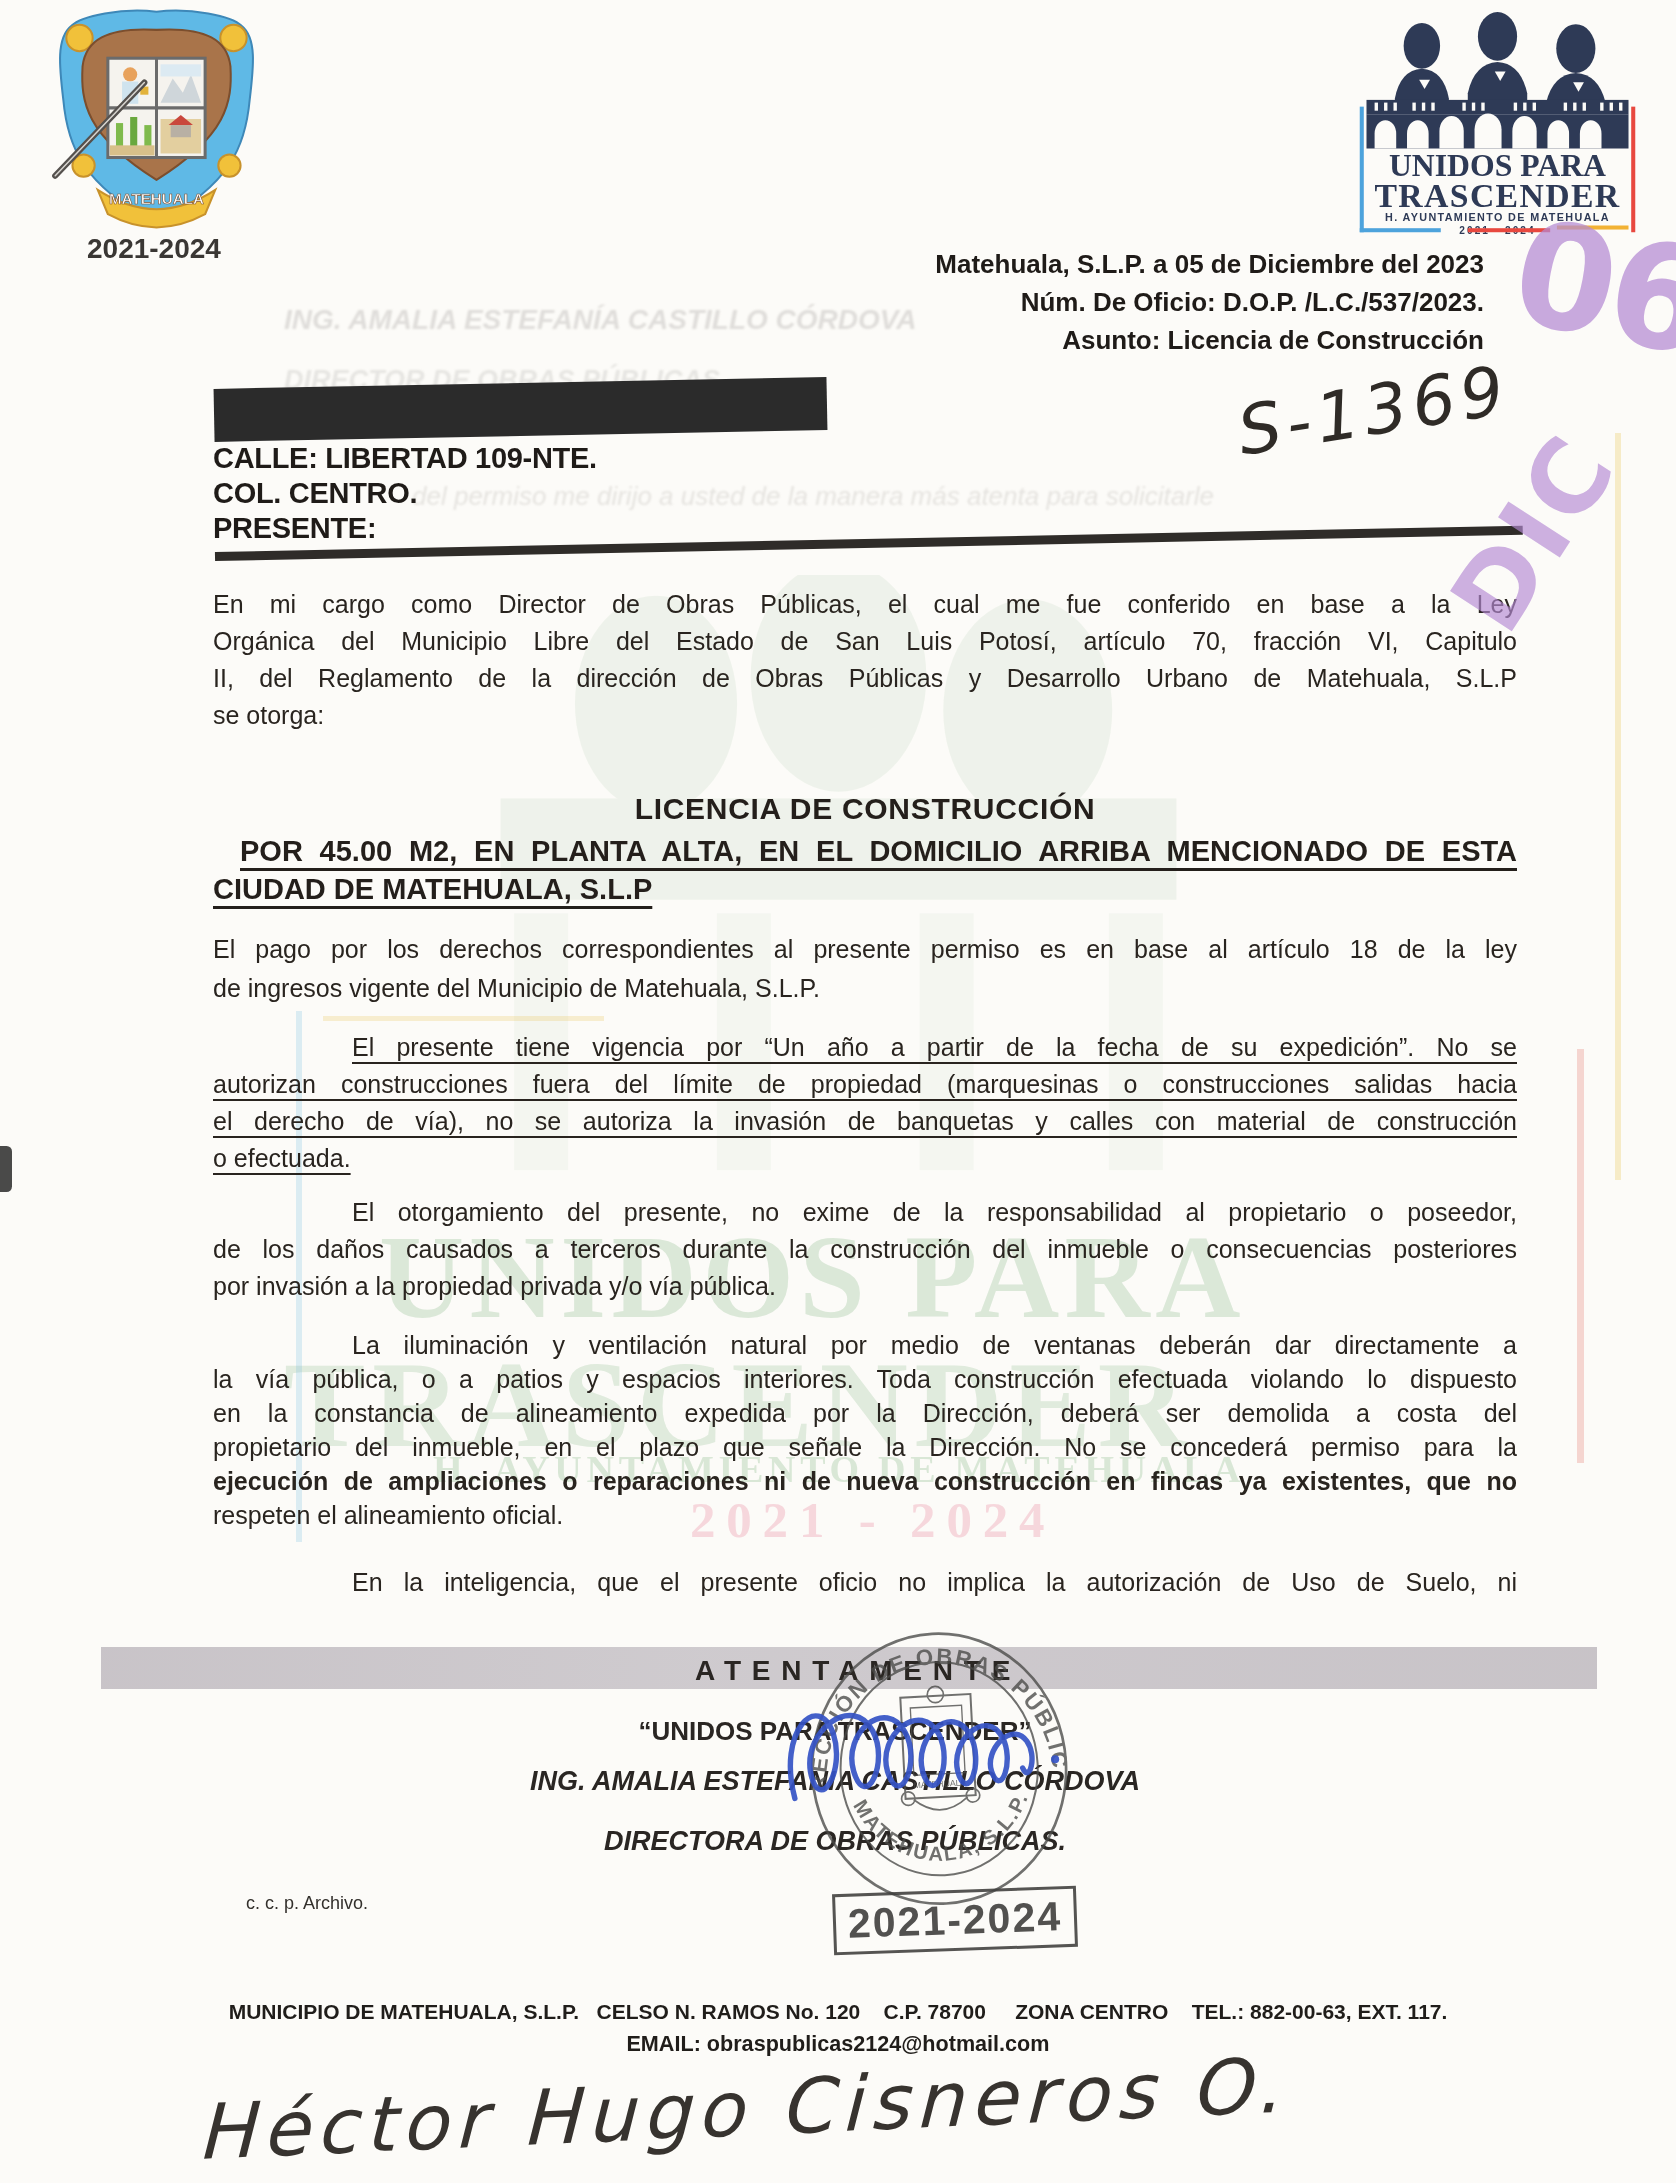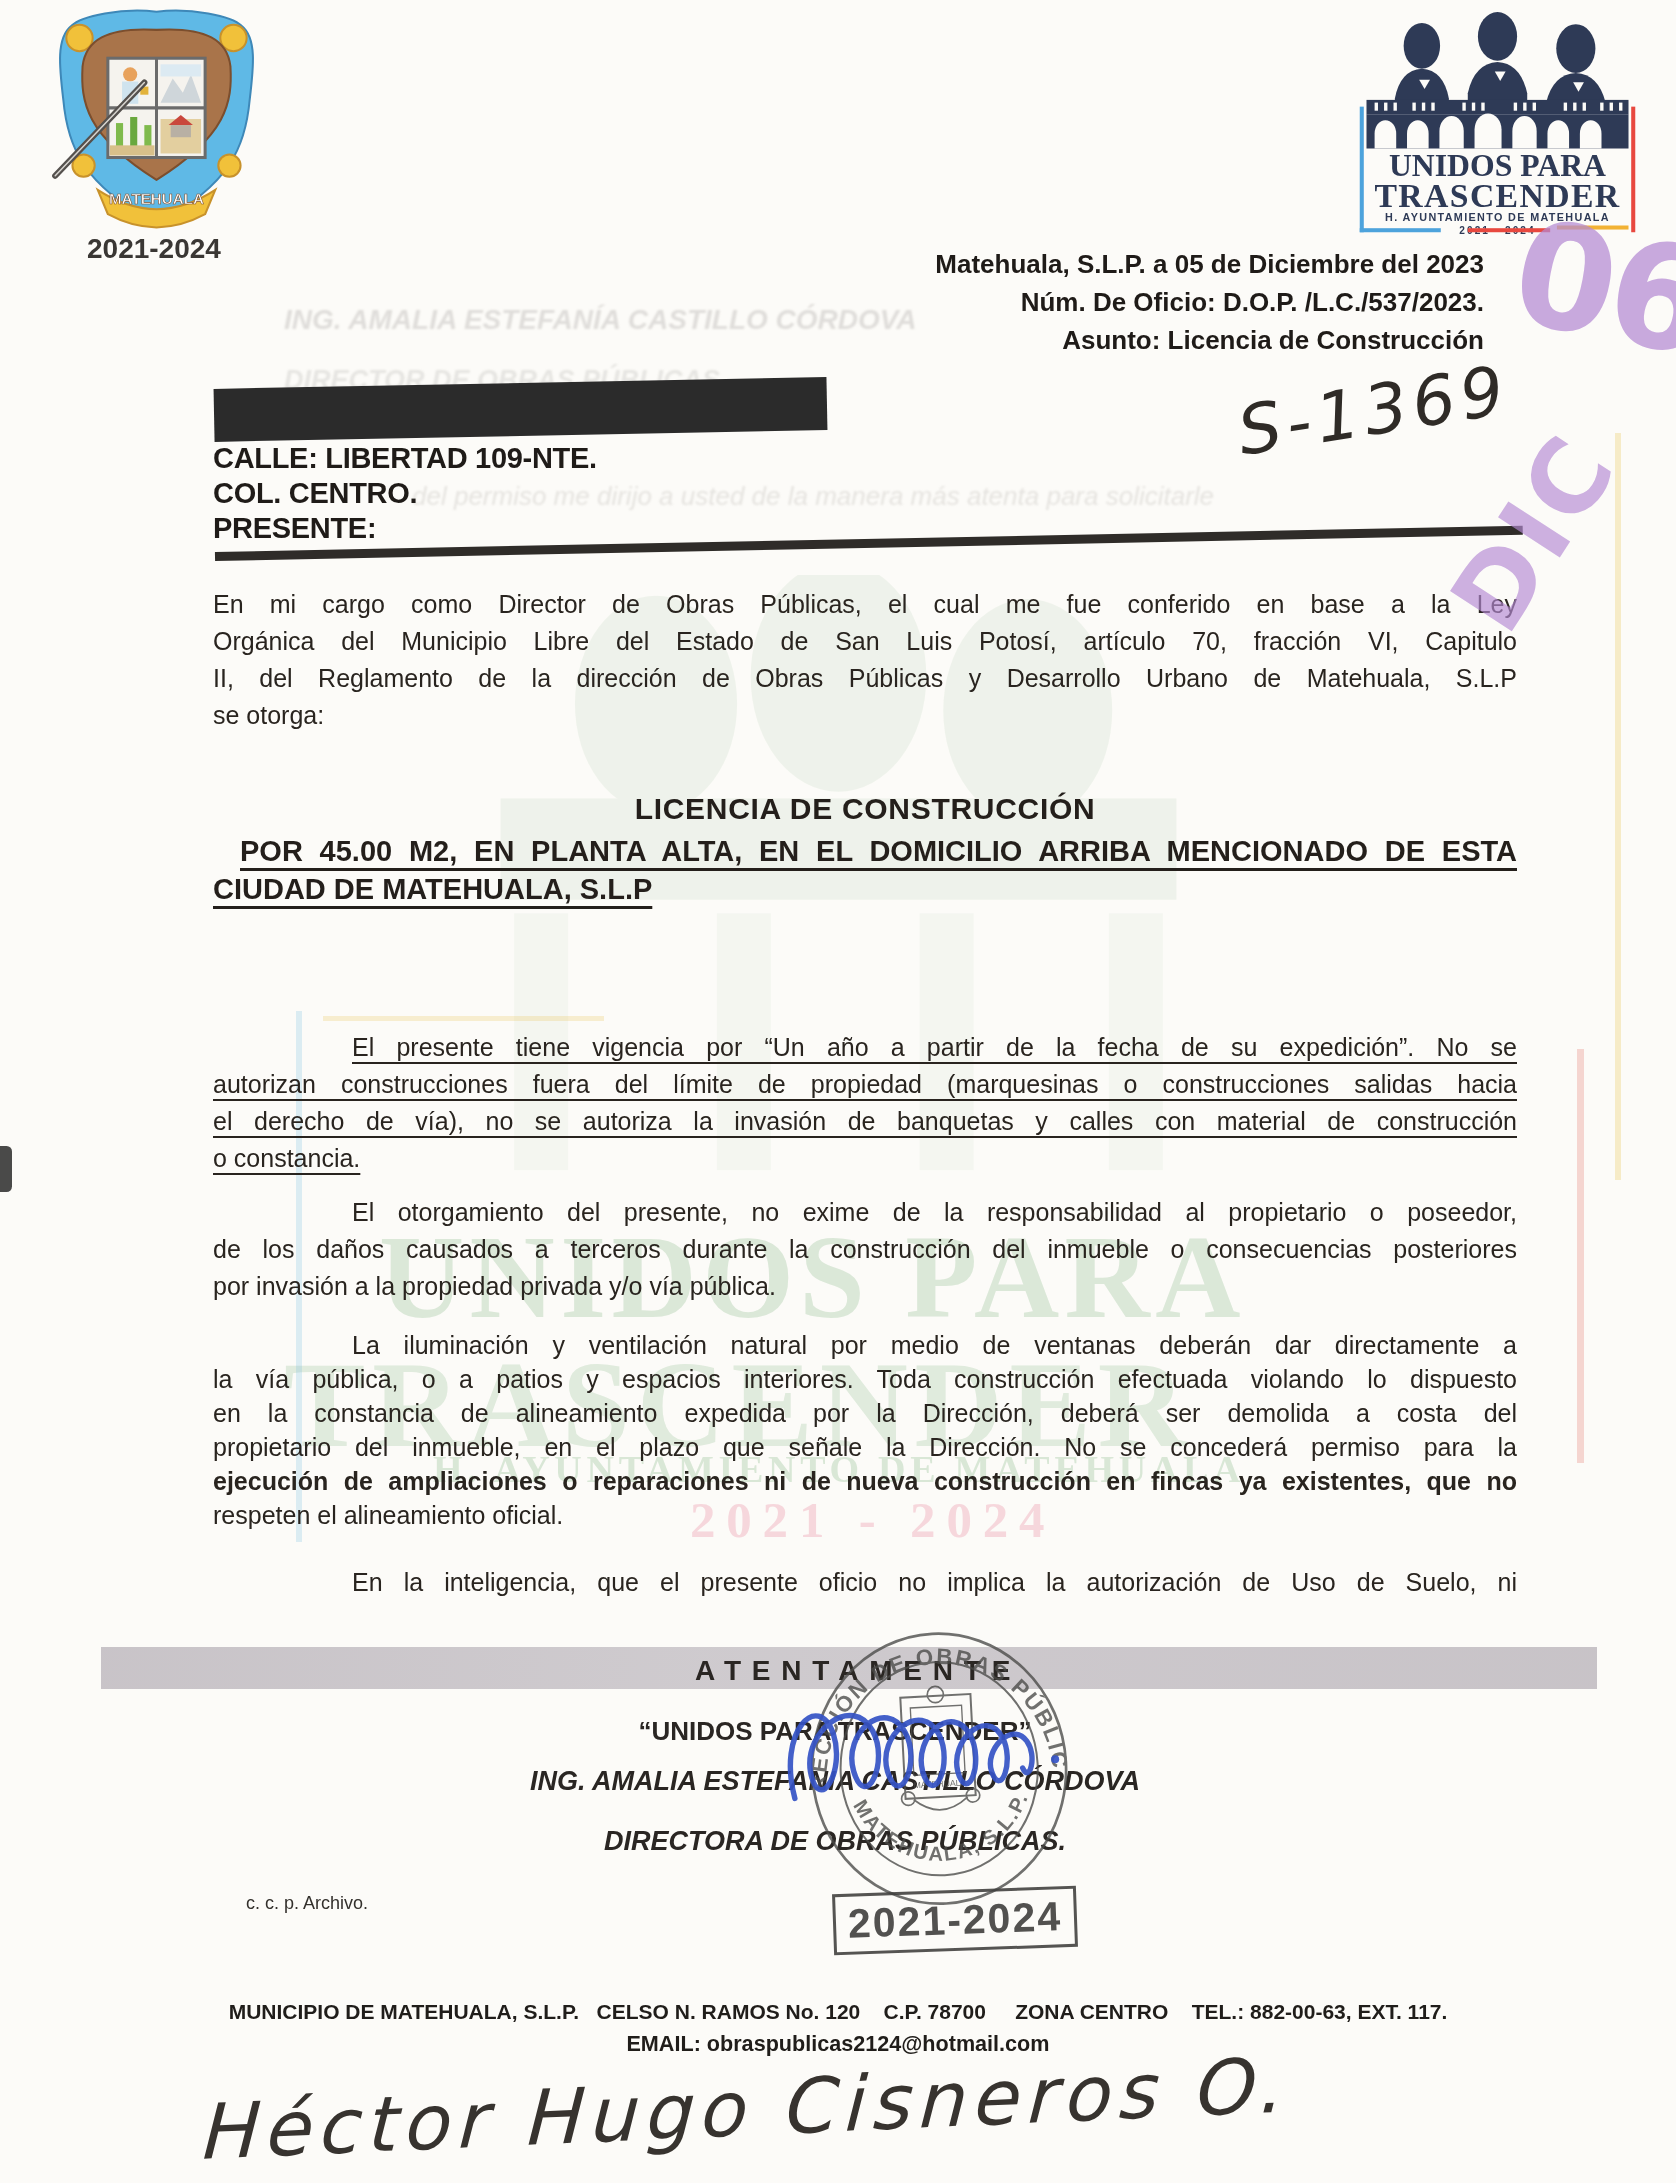--- a/index.html
+++ b/index.html
@@ -182,26 +182,30 @@
     <span class="bl jl">II, del Reglamento de la dirección de Obras Públicas y Desarrollo Urbano de Matehuala, S.L.P</span>
     <span class="bl el">se otorga:</span>
   </div>
 
   <div class="abs lic-title" style="left:213px;top:792px;width:1304px;z-index:3;">LICENCIA DE CONSTRUCCIÓN</div>
   <div class="para" style="top:832px;z-index:3;">
     <span class="bl lic-line jl" style="line-height:38px;margin-left:27px;">POR  45.00 M2, EN PLANTA ALTA, EN EL DOMICILIO ARRIBA MENCIONADO DE ESTA</span>
     <span class="bl lic-line el" style="line-height:38px;">CIUDAD DE MATEHUALA, S.L.P</span>
   </div>
 
+  <div class="para" style="top:930px;z-index:3;">
+    <span class="bl jl" style="line-height:39px;">El pago por los derechos correspondientes al presente permiso es en base al artículo 18 de la ley</span>
+    <span class="bl el" style="line-height:39px;">de ingresos vigente del Municipio de Matehuala, S.L.P.</span>
+  </div>
 
   <div class="para" style="top:1029px;z-index:3;">
     <span class="bl jl ul ind">El presente tiene vigencia por “Un año a partir de la fecha de su expedición”. No se</span>
     <span class="bl jl ul">autorizan construcciones fuera del límite de propiedad (marquesinas o construcciones salidas hacia</span>
     <span class="bl jl ul">el derecho de vía), no se autoriza la invasión de banquetas y calles con material de construcción</span>
-    <span class="bl el ul">o constancia.</span>
+    <span class="bl el ul">o efectuada.</span>
   </div>
 
   <div class="para" style="top:1194px;z-index:3;">
     <span class="bl jl ind">El otorgamiento del presente, no exime de la responsabilidad al propietario o poseedor,</span>
     <span class="bl jl">de los daños causados a terceros durante la construcción del inmueble o consecuencias posteriores</span>
     <span class="bl el">por invasión a la propiedad privada y/o vía pública.</span>
   </div>
 
   <div class="para" style="top:1328px;z-index:3;">
     <span class="bl jl ind" style="line-height:34px;">La iluminación y ventilación natural por  medio de ventanas deberán dar directamente a</span>

